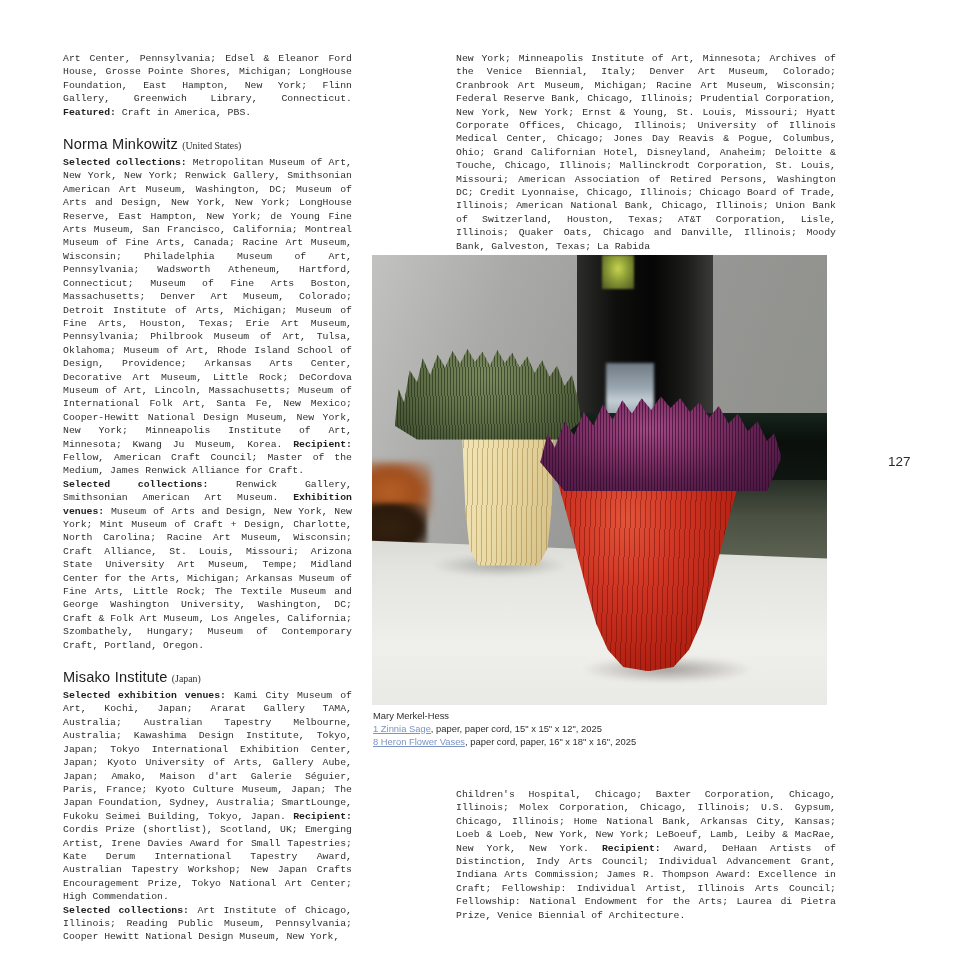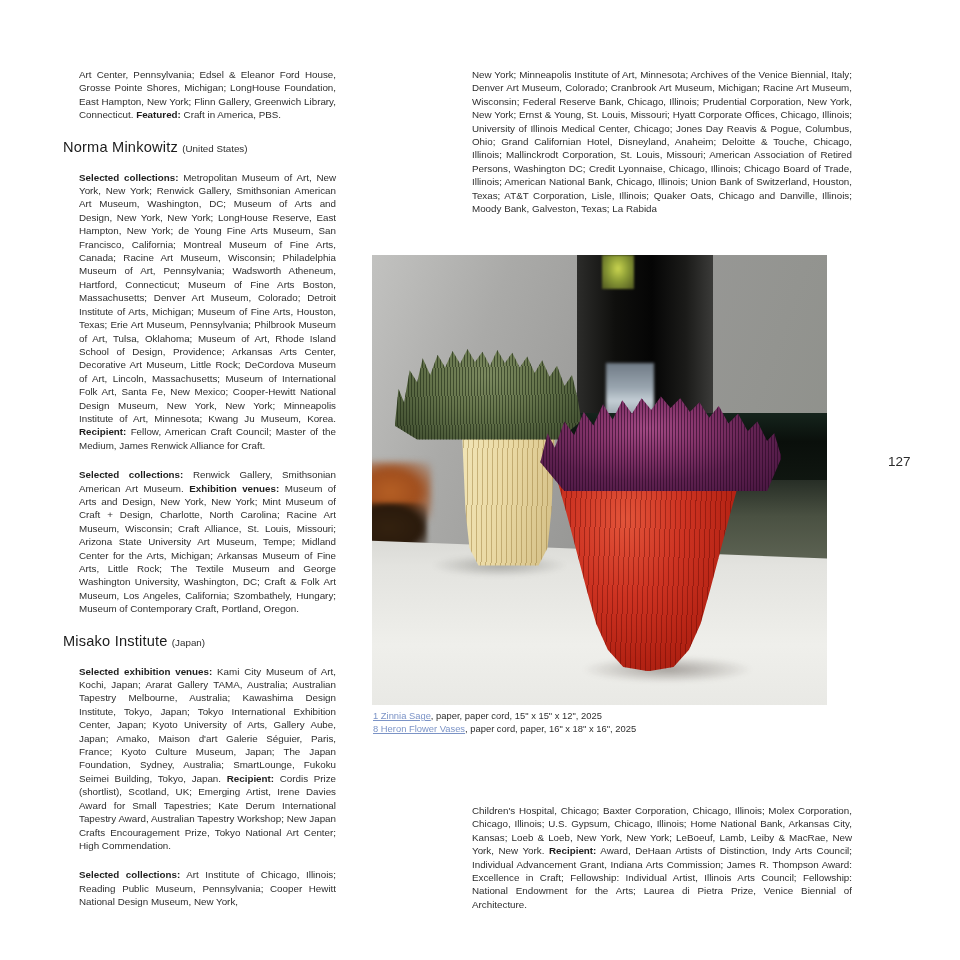--- a/index.html
+++ b/index.html
@@ -1,24 +1,24 @@
 <!DOCTYPE html>
 <html><head>
 <meta charset="utf-8">
 <style>
   html,body{margin:0;padding:0;background:#ffffff;}
   body{width:960px;height:960px;font-family:"Liberation Sans",sans-serif;}
   .page{position:relative;width:960px;height:960px;background:#ffffff;overflow:hidden;}
 
   
-  .body-text{font-size:9.8px;line-height:13.4px;color:#2e2e2e;text-align:justify;margin:16px;}
+  .body-text{font-size:9.8px;line-height:13.4px;color:#2e2e2e;text-align:justify;margin:0;font-family:Liberation Mono, monospace;}
   .body-text b{font-weight:bold;color:#1e1e1e;}
   .link{color:#7b93c6;text-decoration:underline;cursor:pointer;}
   .artist-head{margin:17px 0 4px 0;font-size:14.6px;font-weight:400;color:#1b1b1b;letter-spacing:.2px;}
-  .artist-head .country{font-size:9.8px;letter-spacing:0;color:#2e2e2e;}
+  .artist-head .country{font-size:9.8px;letter-spacing:0;color:#2e2e2e;font-family:Liberation Serif, serif;}
   .col-left{position:absolute;left:63px;top:52px;width:289px;}
   .rc-top{position:absolute;left:456px;top:52px;width:380px;}
   .rc-bottom{position:absolute;left:456px;top:788px;width:380px;}
   .caption{position:absolute;left:373px;top:710px;width:452px;font-size:9.4px;line-height:12.9px;color:#2e2e2e;}
   .page-number{position:absolute;left:851px;top:454px;font-size:13.5px;color:#2a2a2a;margin-left:37px;}
 
   
   .photo{position:absolute;left:372px;top:255px;width:455px;height:450px;overflow:hidden;background:#98989a;}
   .photo div{position:absolute;}
   .ph-wall{left:0;top:0;width:100%;height:66%;
@@ -106,20 +106,21 @@
     <div class="ph-table"></div>
     <div class="ph-shadow-left"></div>
     <div class="ph-cream-body"></div>
     <div class="ph-green-fringe"></div>
     <div class="ph-shadow-right"></div>
     <div class="ph-red-body"></div>
     <div class="ph-purple-fringe"></div>
   </div>
 
   <div class="caption">
+    <div>Mary Merkel-Hess</div>
     <div><span class="link">1 Zinnia Sage</span>, paper, paper cord, 15" x 15" x 12", 2025</div>
     <div><span class="link">8 Heron Flower Vases</span>, paper cord, paper, 16" x 18" x 16", 2025</div>
   </div>
 
   <p class="body-text rc-bottom">Children's Hospital, Chicago; Baxter Corporation, Chicago, Illinois; Molex Corporation, Chicago, Illinois; U.S. Gypsum, Chicago, Illinois; Home National Bank, Arkansas City, Kansas; Loeb &amp; Loeb, New York, New York; LeBoeuf, Lamb, Leiby &amp; MacRae, New York, New York. <b>Recipient:</b> Award, DeHaan Artists of Distinction, Indy Arts Council; Individual Advancement Grant, Indiana Arts Commission; James R. Thompson Award: Excellence in Craft; Fellowship: Individual Artist, Illinois Arts Council; Fellowship: National Endowment for the Arts; Laurea di Pietra Prize, Venice Biennial of Architecture.</p>
 
   <div class="page-number">127</div>
 
 </div>
 

